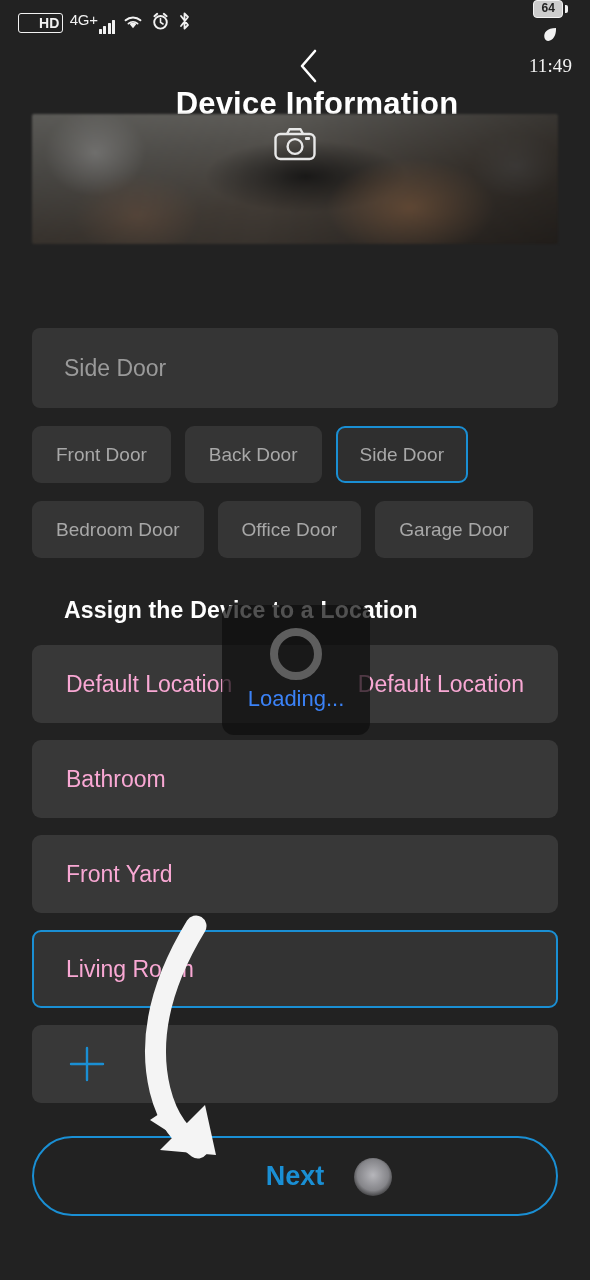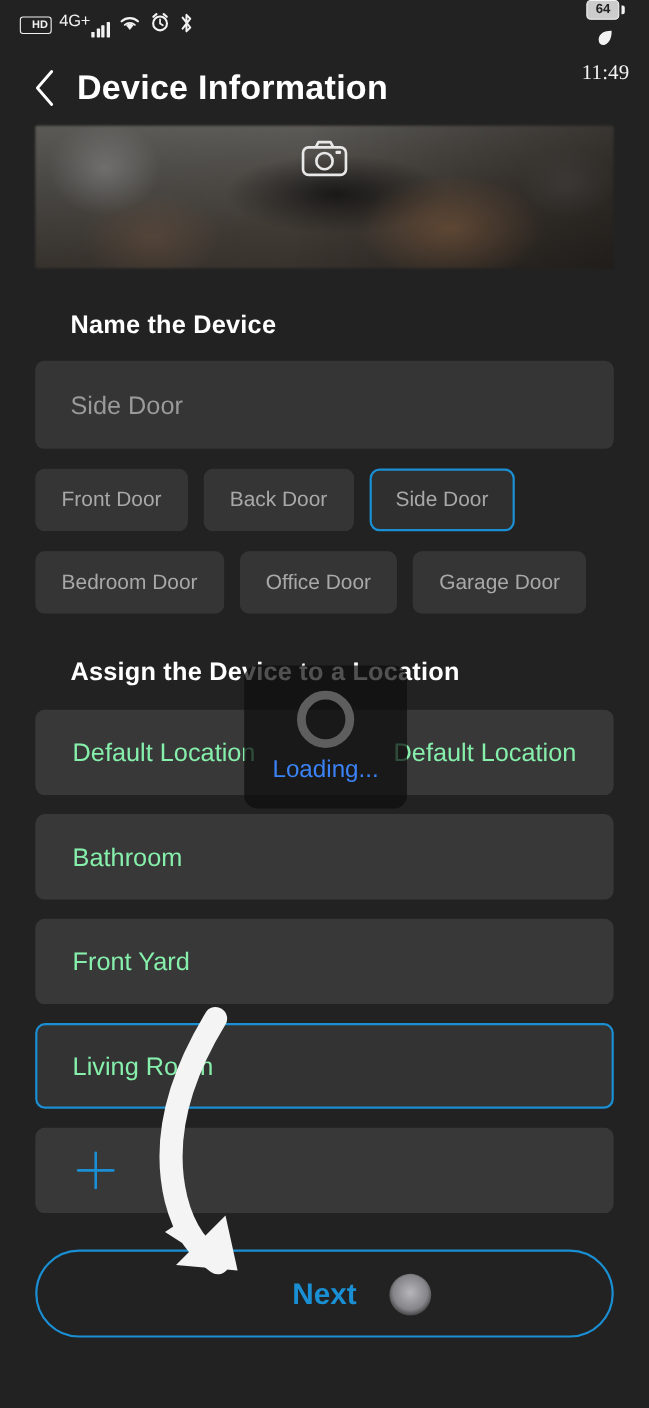--- a/index.html
+++ b/index.html
@@ -19,23 +19,23 @@
   .statusbar {
     position: absolute; top: 0; left: 0;
     width: 590px; height: 46px;
     display: flex; align-items: center;
     padding: 0 18px;
     color: #f2f2f2;
   }
   .sb-left { display: flex; align-items: center; gap: 7px; }
   .sb-right { margin-left: auto; display: flex; align-items: center; gap: 8px; flex-direction: column; }
   .hd-badge {
-    font-size: 10px; font-weight: bold; line-height: 1;
+    font-size: 14px; font-weight: bold; line-height: 1;
     border: 1.5px solid #f2f2f2; border-radius: 3px;
-    padding: 2px 2px 2px 10px; letter-spacing: .2px;
+    padding: 2px 2px 2px 20px; letter-spacing: .2px;
   }
   .net-grp { display: flex; align-items: flex-end; gap: 1px; }
   .net-label { font-size: 15px; line-height: 1; margin-bottom: 7px; letter-spacing: -.2px; }
   .bars { display: flex; align-items: flex-end; gap: 1.5px; height: 15px; }
   .bars i { width: 3px; background: #f2f2f2; border-radius: .5px; display: block; }
   .bars i:nth-child(1){ height: 5px; }
   .bars i:nth-child(2){ height: 8px; }
   .bars i:nth-child(3){ height: 11px; }
   .bars i:nth-child(4){ height: 14px; }
   .battery {
@@ -50,20 +50,21 @@
   .batt-cap { width: 3px; height: 8px; background: #f2f2f2; border-radius: 0 2px 2px 0; margin-left: 1.5px; }
   .sb-time { font-size: 19px; letter-spacing: .1px; font-family: Liberation Serif, serif; }
   .ico { display: inline-block; }
 
   
   .header {
     position: absolute; top: 46px; left: 0;
     width: 590px; height: 68px;
     display: flex; align-items: center;
     padding-left: 28px;
+    flex-direction: column;
   }
   .back-chevron {
     width: 26px; height: 40px;
     display: flex; align-items: center; justify-content: center;
     cursor: pointer;
   }
   .page-title {
     font-size: 31px; font-weight: bold; color: #ffffff;
     margin-left: 16px; letter-spacing: .2px;
   }
@@ -135,21 +136,21 @@
     background: #2f2f2f;
   }
 
   
   .loc-row {
     position: absolute; left: 32px; width: 526px; height: 78px;
     background: #383838; border-radius: 9px;
     border: 2px solid transparent;
     display: flex; align-items: center;
     padding: 0 32px;
-    color: #86efac; font-size: 23px;
+    color: #f9a8d4; font-size: 23px;
     cursor: pointer;
   }
   .loc-row.selected { border-color: #1a8fd4; background: #333333; }
   .loc-row .right-text { margin-left: auto; }
   #loc-0 { top: 645px; }
   #loc-1 { top: 740px; }
   #loc-2 { top: 835px; }
   #loc-3 { top: 930px; }
   #loc-add { top: 1025px; }
   .plus-icon { color: #1a8fd4; line-height: 1; display: flex; align-items: center; }
@@ -266,21 +267,20 @@
   </div>
   <div class="cam-icon-wrap">
     <svg width="44" height="36" viewBox="0 0 44 36">
       <rect x="2.5" y="8" width="39" height="25" rx="5" stroke="#e8e8e8" stroke-width="2.4" fill="none"></rect>
       <path d="M14 8 L16.5 3.2 H27.5 L30 8" stroke="#e8e8e8" stroke-width="2.4" fill="none" stroke-linejoin="round"></path>
       <circle cx="22" cy="20.5" r="7.4" stroke="#e8e8e8" stroke-width="2.4" fill="none"></circle>
       <rect x="32" y="11" width="5" height="3" rx="1" fill="#e8e8e8"></rect>
     </svg>
   </div>
 
-  <div class="section-title" id="title-name">Name the Device</div>
 
   <input class="name-input" id="name-input" type="text" placeholder="Side Door" style="">
 
   <div class="chip-row" id="chip-row-1">
     <div class="chip">Front Door</div>
     <div class="chip">Back Door</div>
     <div class="chip selected">Side Door</div>
   </div>
 
   <div class="chip-row" id="chip-row-2">

